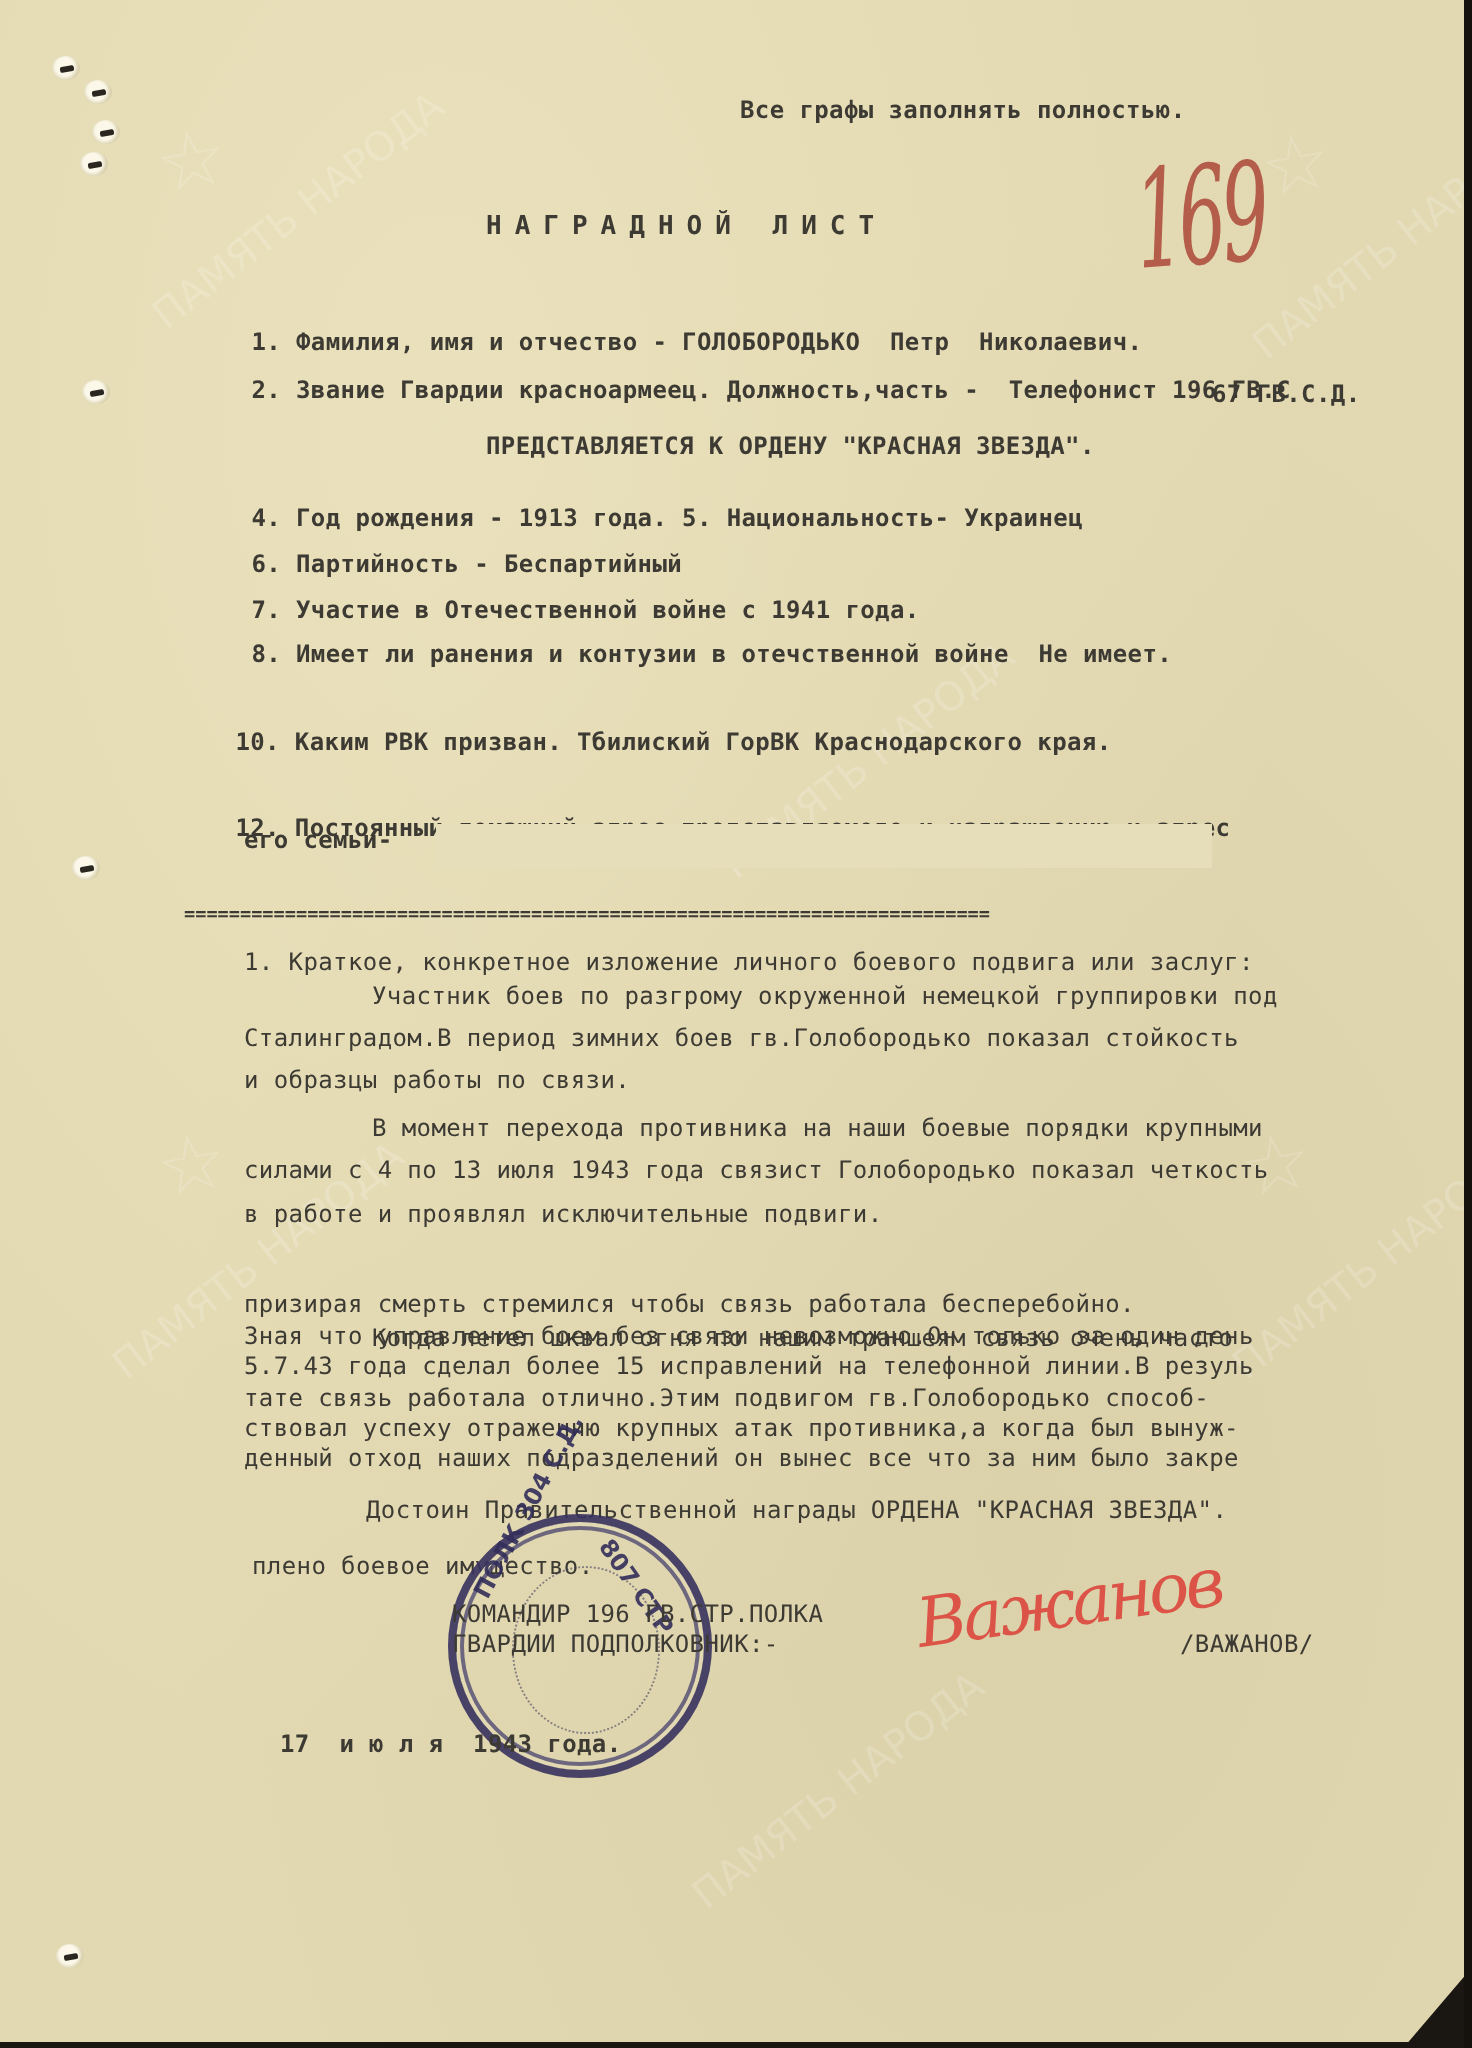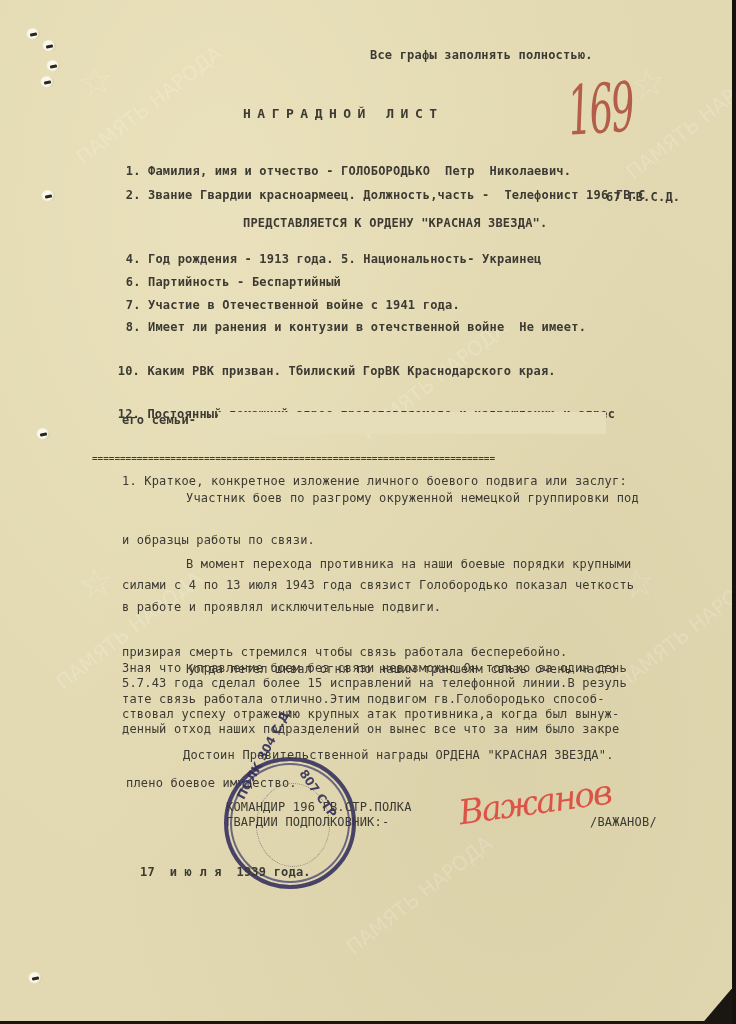--- a/index.html
+++ b/index.html
@@ -125,20 +125,21 @@
   <div class="tw bold" style="left:88px;top:393px;">
     <span>12.</span> <span>Постоянный домашний адрес представляемого к награждению и адрес</span>
   </div>
   <div class="tw bold" style="left:122px;top:413px;">его семьи-</div>
   <div class="redacted"></div>
 
   <div class="tw bold" style="left:92px;top:452px;font-size:9.3px;letter-spacing:0;">========================================================================</div>
 
   <div class="tw" style="left:122px;top:474px;">1. Краткое, конкретное изложение личного боевого подвига или заслуг:</div>
   <div class="tw" style="left:186px;top:491px;">Участник боев по разгрому окруженной немецкой группировки под</div>
+  <div class="tw" style="left:122px;top:512px;">Сталинградом.В период зимних боев гв.Голобородько показал стойкость</div>
   <div class="tw" style="left:122px;top:533px;">и образцы работы по связи.</div>
   <div class="tw" style="left:186px;top:557px;">В момент перехода противника на наши боевые порядки крупными</div>
   <div class="tw" style="left:122px;top:578px;">силами с 4 по 13 июля 1943 года связист Голобородько показал четкость</div>
   <div class="tw" style="left:122px;top:600px;">в работе и проявлял исключительные подвиги.</div>
   <div class="tw" style="left:186px;top:614px;margin-top:48px;">Когда летел шквал огня по нашим траншеям связь очень часто</div>
   <div class="tw" style="left:122px;top:645px;">призирая смерть стремился чтобы связь работала бесперебойно.</div>
   <div class="tw" style="left:122px;top:661px;">Зная что управление боем без связи невозможно.Он только за один день</div>
   <div class="tw" style="left:122px;top:676px;">5.7.43 года сделал более 15 исправлений на телефонной линии.В резуль</div>
   <div class="tw" style="left:122px;top:692px;">тате связь работала отлично.Этим подвигом гв.Голобородько способ-</div>
   <div class="tw" style="left:122px;top:707px;">ствовал успеху отражению крупных атак противника,а когда был вынуж-</div>
@@ -150,16 +151,16 @@
     <div class="stamp-inner"></div>
     <div class="stamp-text" style="left:6px;top:34px;transform:rotate(-62deg);transform-origin:left top;">ПОЛК 304 С.Д.</div>
     <div class="stamp-text" style="left:80px;top:6px;transform:rotate(55deg);transform-origin:left top;">807 СТР</div>
   </div>
 
   <div class="tw" style="left:226px;top:800px;">КОМАНДИР 196 ГВ.СТР.ПОЛКА</div>
   <div class="tw" style="left:226px;top:815px;">ГВАРДИИ ПОДПОЛКОВНИК:-</div>
   <div class="signature">Важанов</div>
   <div class="tw" style="left:590px;top:815px;">/ВАЖАНОВ/</div>
 
-  <div class="tw bold" style="left:140px;top:865px;">17  и ю л я  1939 года.</div>
+  <div class="tw bold" style="left:140px;top:865px;">17  и ю л я  1943 года.</div>
 </div>
 
 <div class="right-edge"></div>
 
 </body></html>

